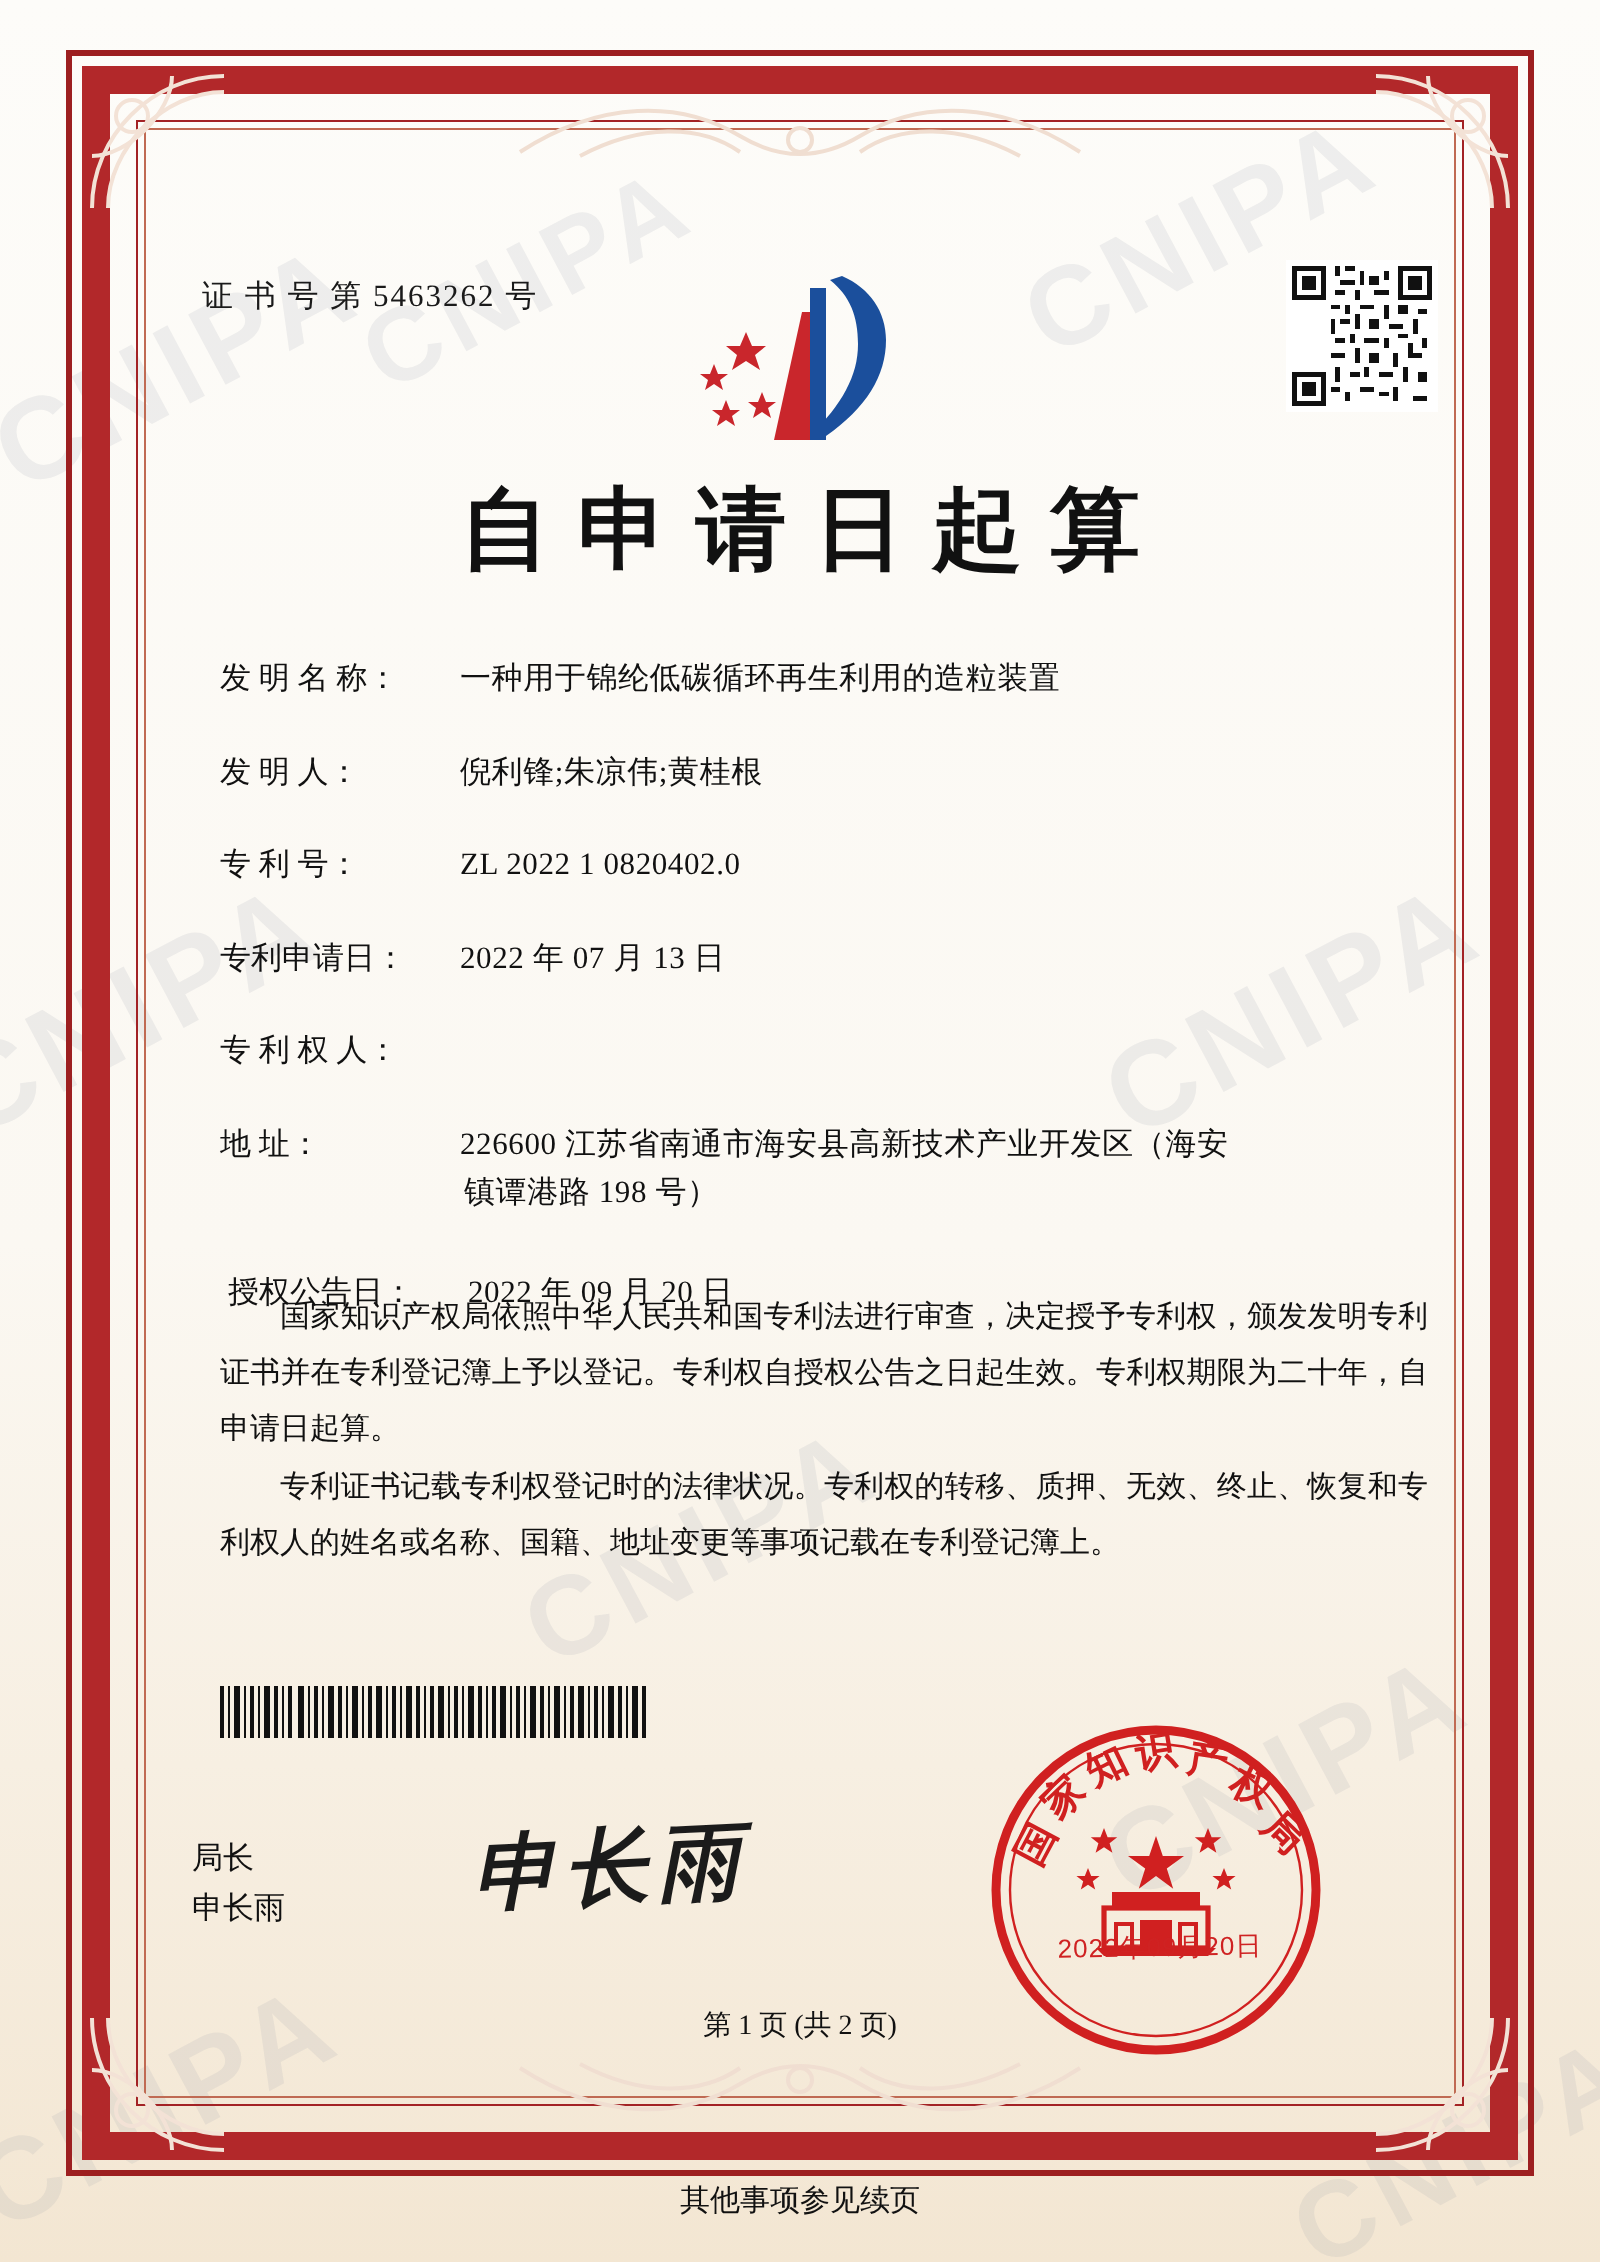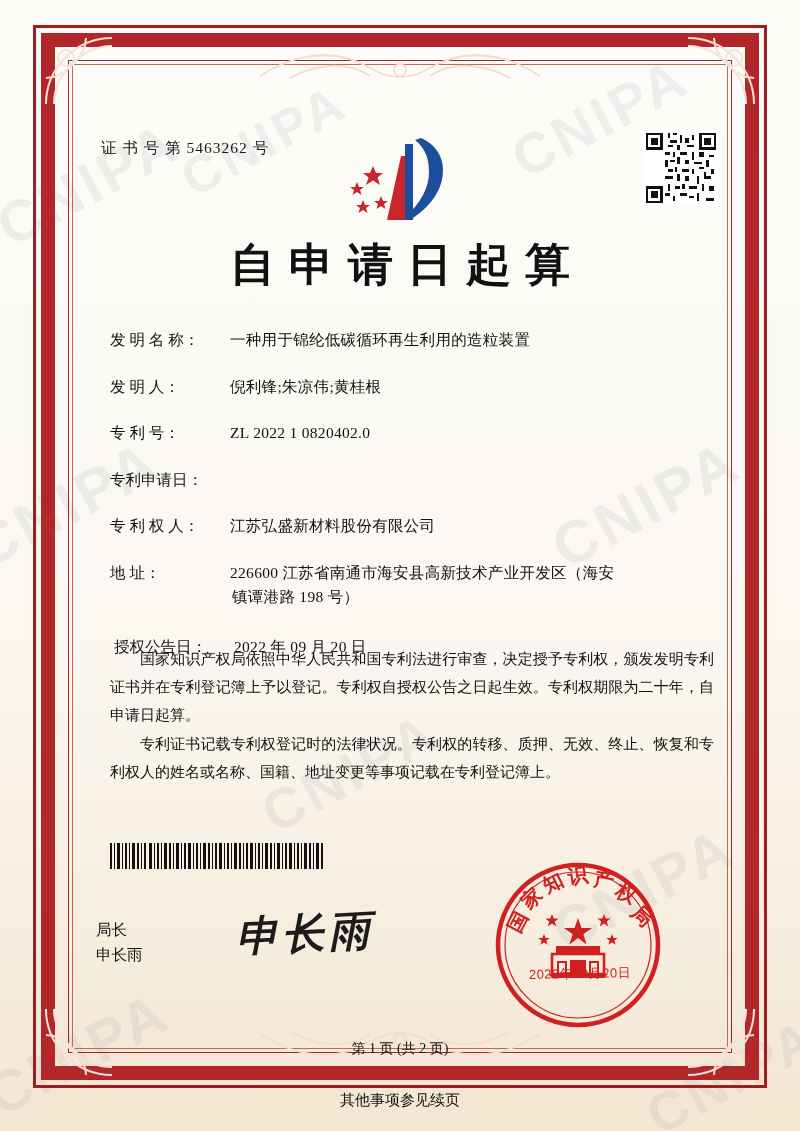--- a/index.html
+++ b/index.html
@@ -219,21 +219,21 @@
     text-align: center;
     font-size: 13px;
     color: #cf2222;
     letter-spacing: 0.5px;
     transform: rotate(-1deg);
     font-family: "Liberation Sans", sans-serif;
   }
 
   .page-no {
     position: absolute;
-    left: 0; top: 980px;
+    left: 0; top: 944px;
     width: 664px;
     text-align: center;
     font-size: 14px;
     color: #111;
   }
 
   .footnote {
     position: absolute;
     left: 0; top: 1073px;
     width: 800px;
@@ -427,25 +427,25 @@
         <div class="fvalue">倪利锋;朱凉伟;黄桂根</div>
       </div>
 
       <div class="frow">
         <div class="flabel">专 利 号：</div>
         <div class="fvalue">ZL 2022 1 0820402.0</div>
       </div>
 
       <div class="frow">
         <div class="flabel">专利申请日：</div>
+        <div class="fvalue">2022 年 07 月 13 日</div>
       </div>
 
       <div class="frow">
         <div class="flabel">专 利 权 人：</div>
-        <div class="fvalue">江苏弘盛新材料股份有限公司</div>
       </div>
 
       <div class="frow">
         <div class="flabel">地 址：</div>
         <div class="fvalue">
           <span>226600 江苏省南通市海安县高新技术产业开发区（海安</span>
           <span class="line2">镇谭港路 198 号）</span>
         </div>
       </div>
 

